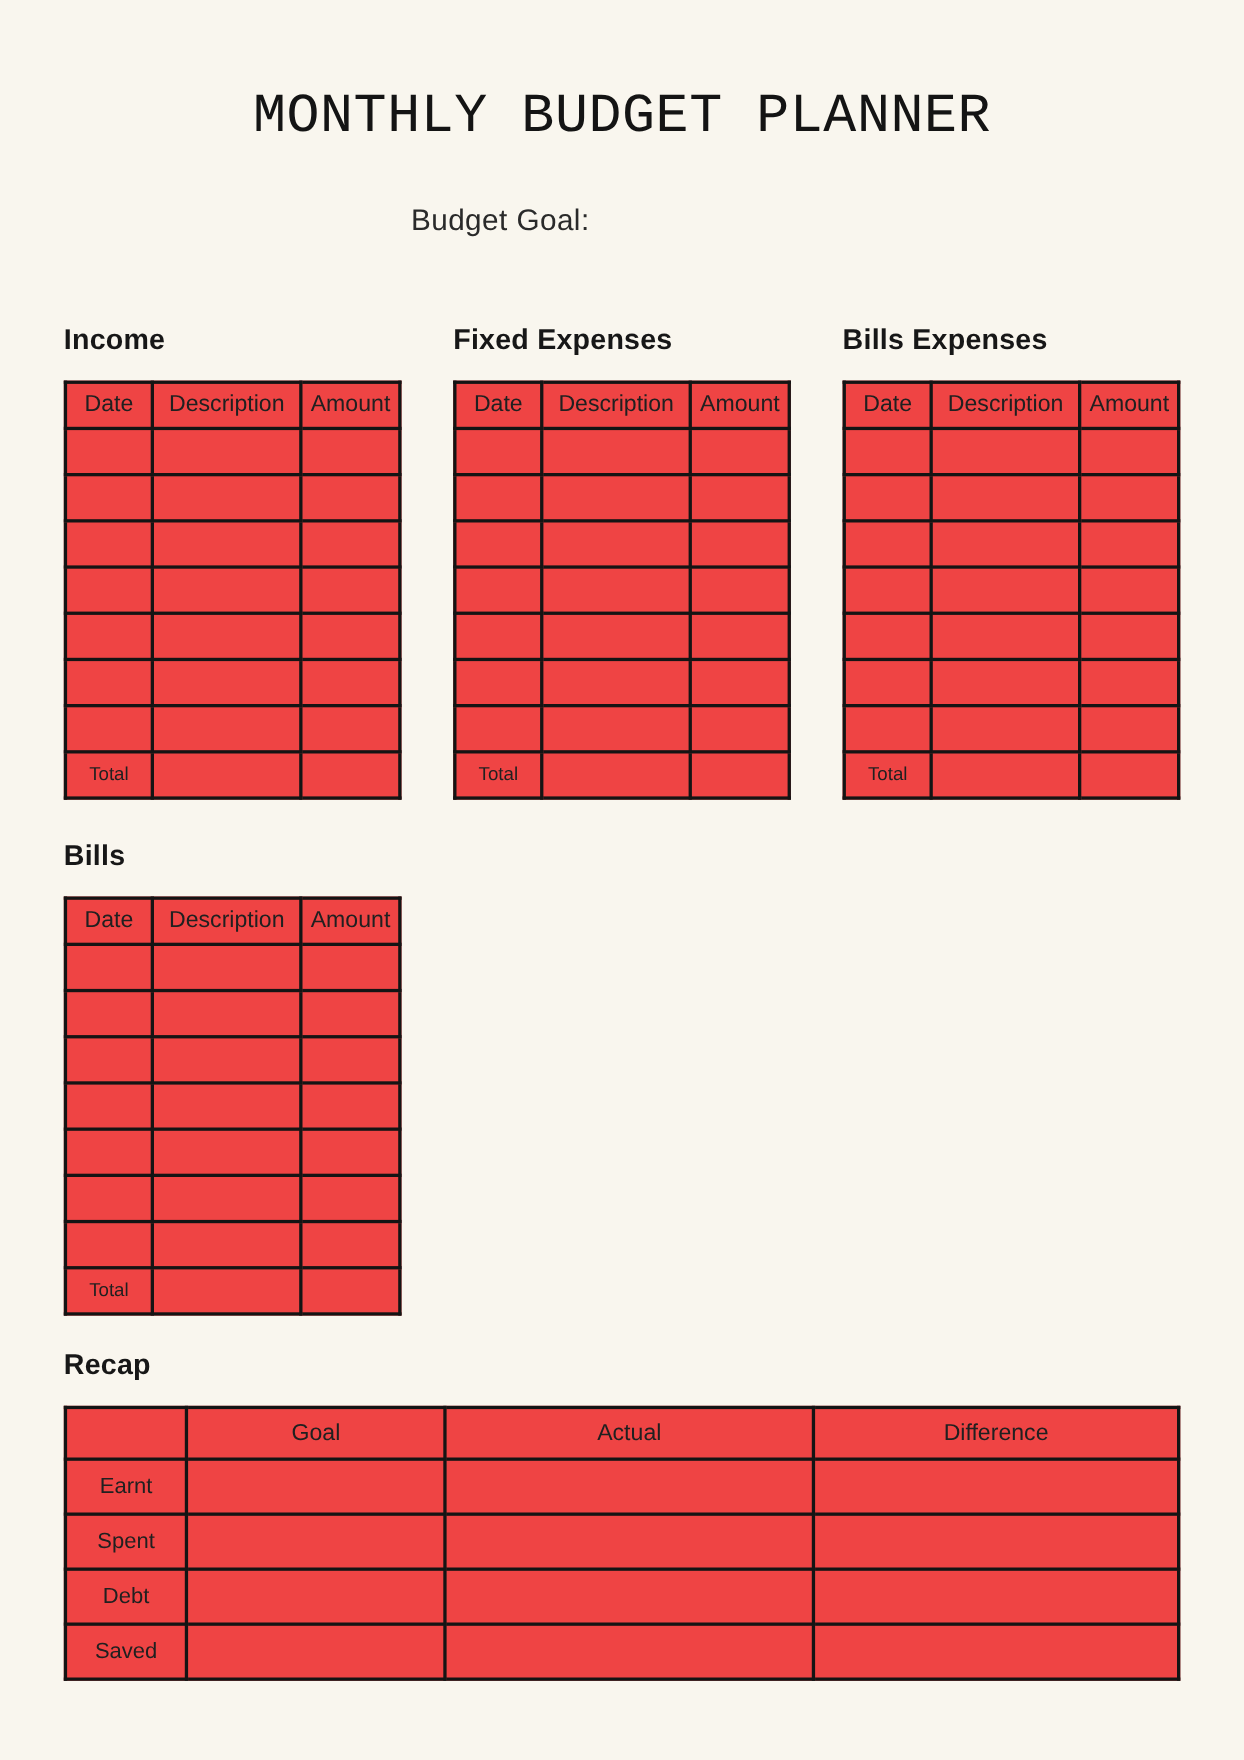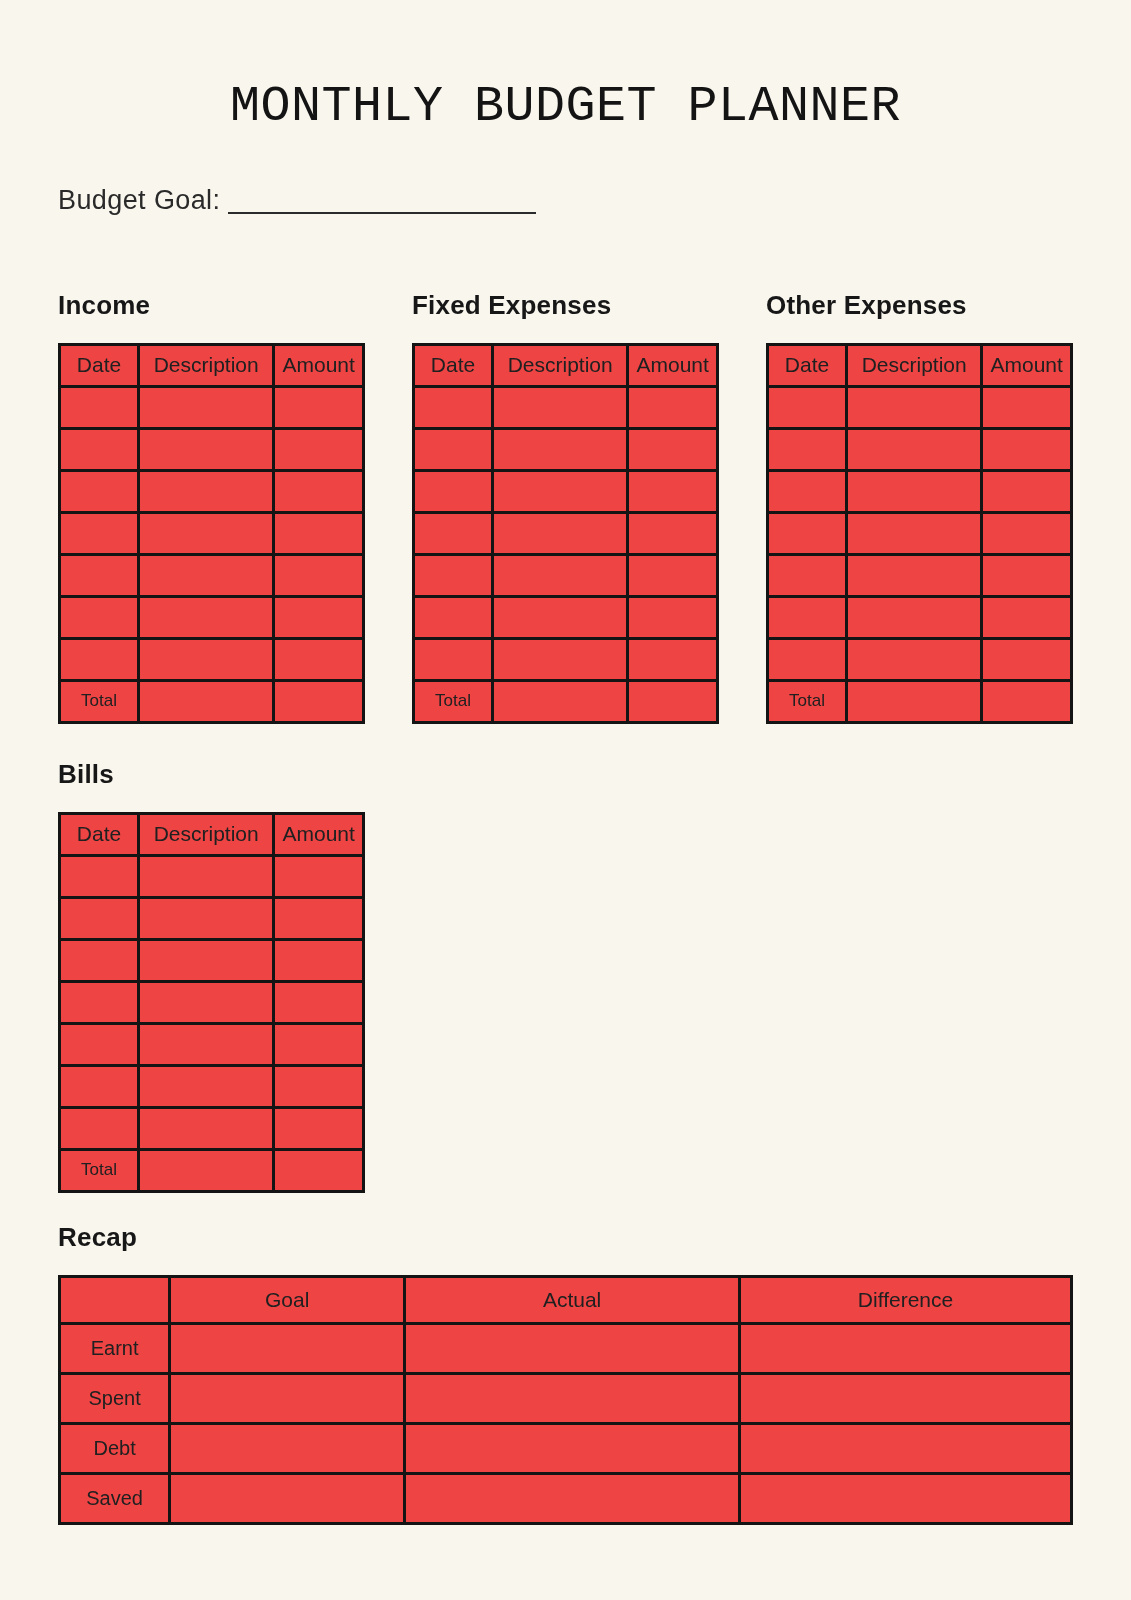--- a/index.html
+++ b/index.html
@@ -32,21 +32,21 @@
   }
   .fields-row {
     display: flex;
     align-items: flex-end;
     margin-top: 50px;
   }
   .field {
     display: flex;
     align-items: flex-end;
   }
-  .field-goal  { width: 478px; }
+  .field-goal  { width: 478px; flex-direction: column; }
   .field-month { margin-left: 114px; flex: 1; }
   .field-label {
     font-size: 27px;
     font-weight: 400;
     color: #2a2a2a;
     letter-spacing: 0.4px;
     line-height: 1.1;
     white-space: nowrap;
   }
   .field-line {
@@ -241,21 +241,21 @@
             <tr>
               <td class="label-cell">Total</td>
               <td></td>
               <td></td>
             </tr>
           </tbody>
         </table>
     </section>
 
     <section class="section">
-      <h2 class="section-heading">Other Expenses</h2>
+      <h2 class="section-heading">Bills Expenses</h2>
       <table class="budget-table">
           <colgroup>
             <col style="width:26%">
             <col style="width:44.5%">
             <col style="width:29.5%">
           </colgroup>
           <thead>
             <tr>
               <th>Date</th>
               <th>Description</th>

